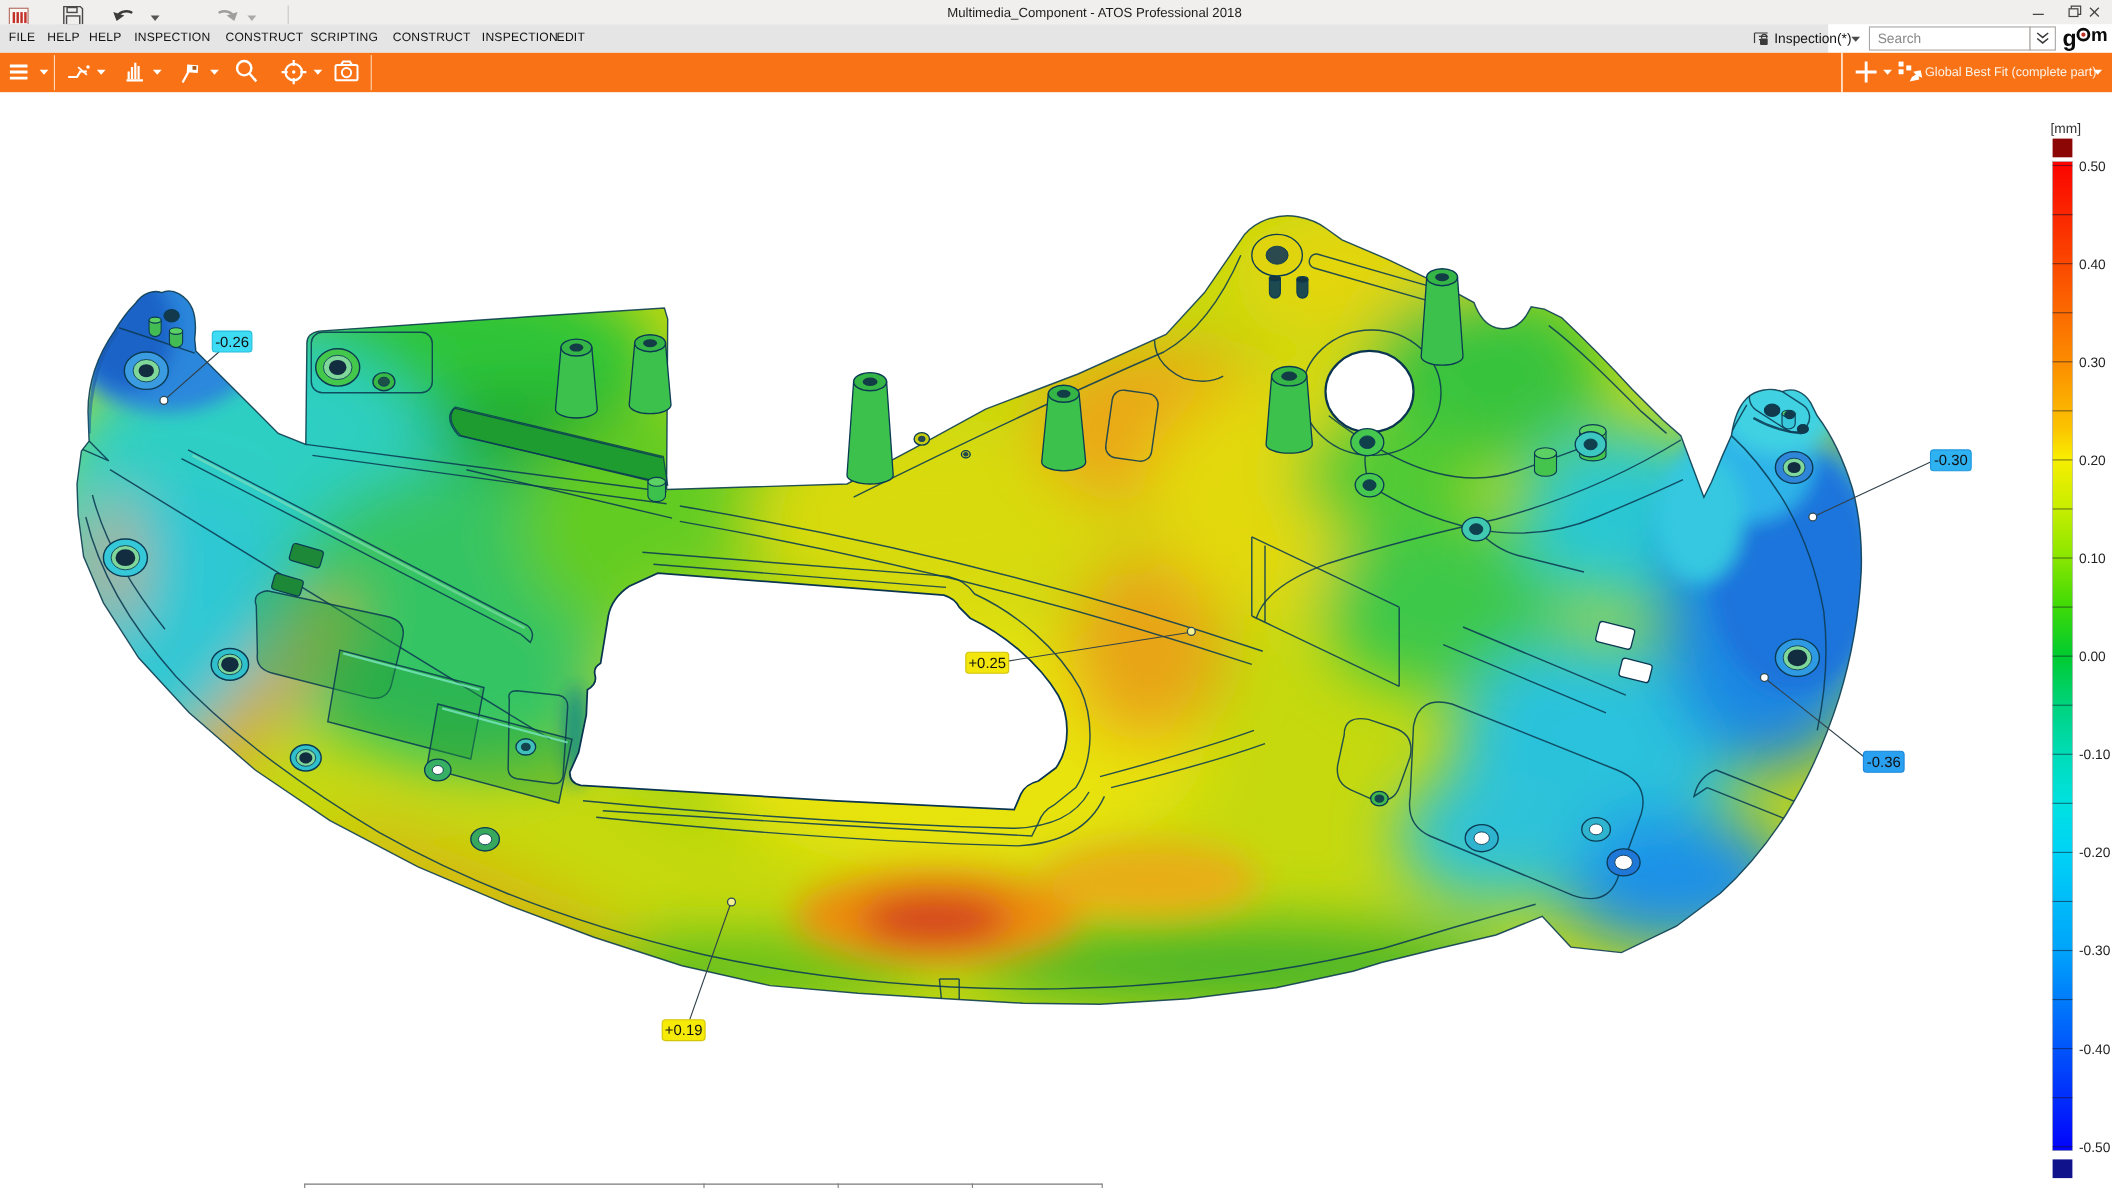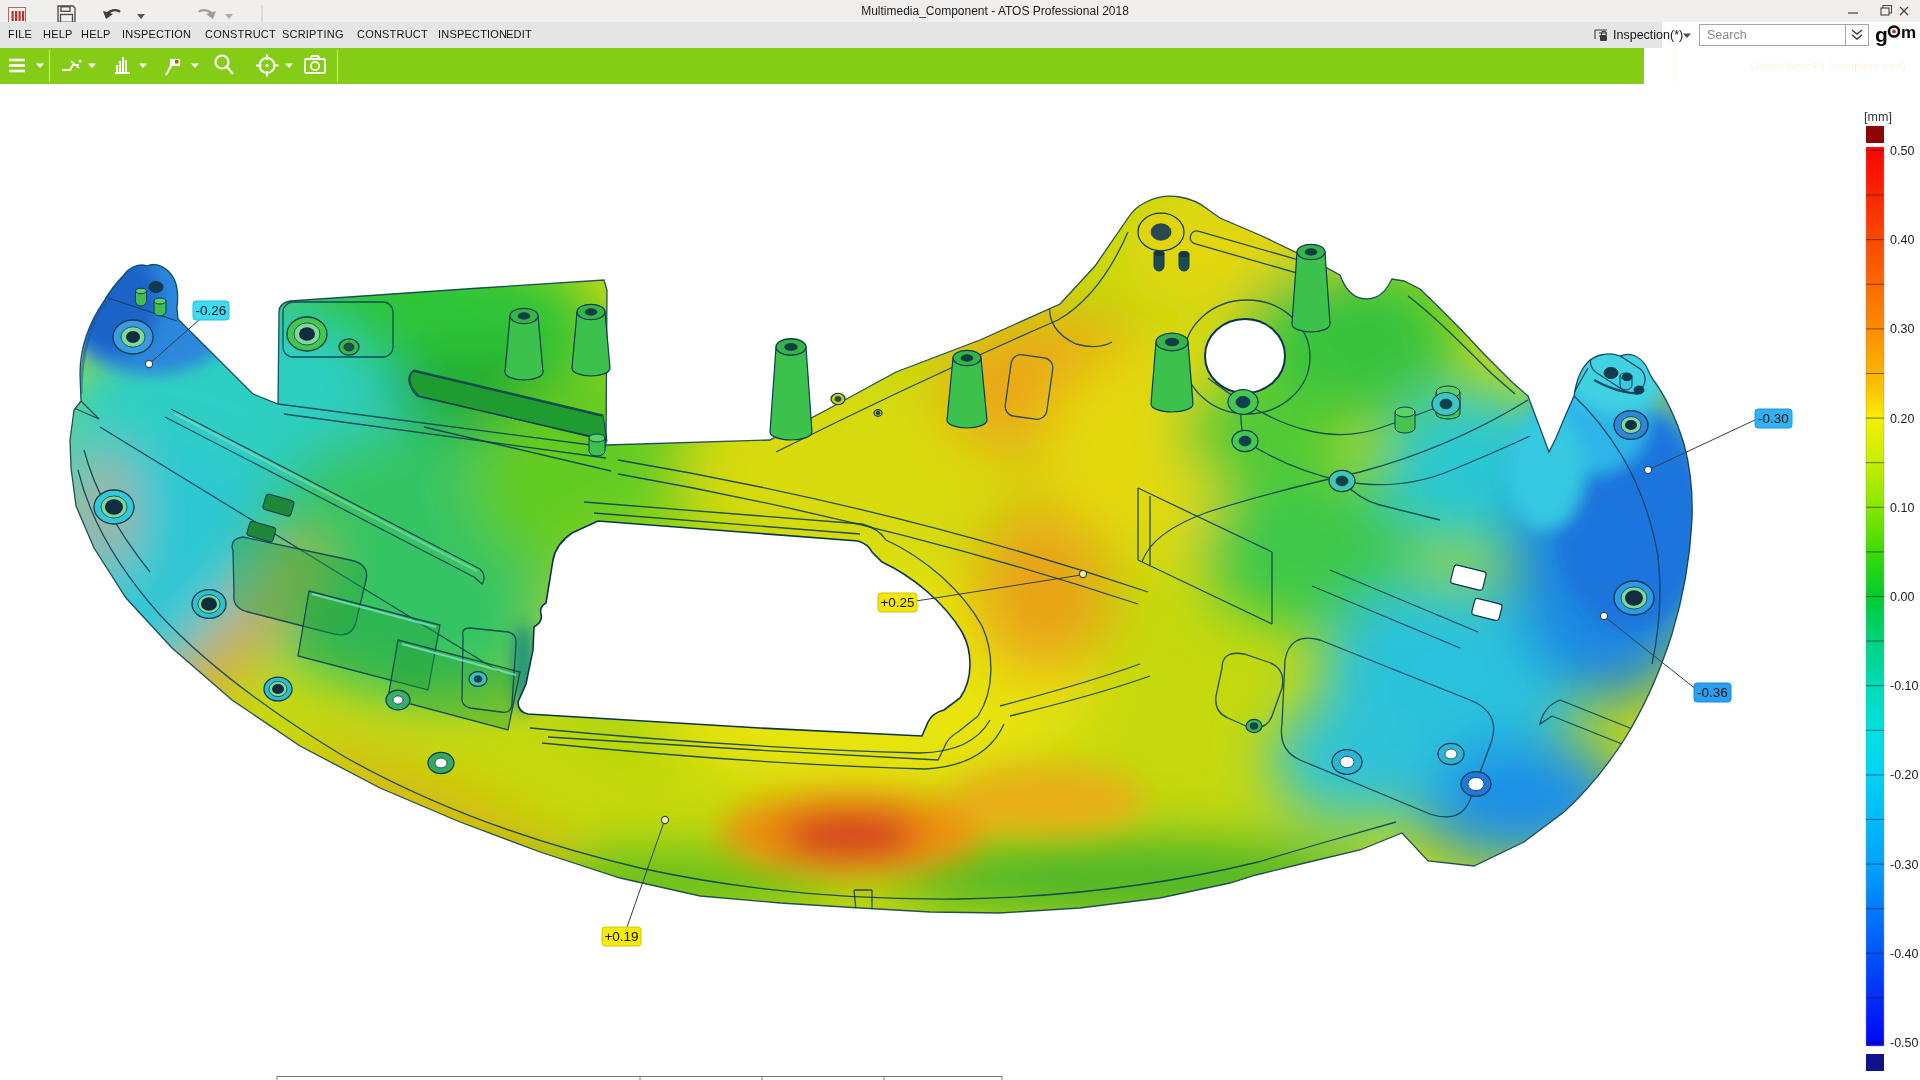--- a/index.html
+++ b/index.html
@@ -5,21 +5,21 @@
   html,body{margin:0;padding:0;width:1920px;height:1080px;overflow:hidden;background:#fff;
     font-family:"Liberation Sans", sans-serif;}
   #app{position:absolute;left:0;top:0;width:1920px;height:1080px;}
   
   #titlebar{position:absolute;left:0;top:0;width:1920px;height:22px;background:#f1efee;padding-left:22px;}
   #apptitle{position:absolute;left:795px;top:4px;width:400px;white-space:nowrap;text-align:center;font-size:12px;color:#1c1c1c;}
   
   #menubar{position:absolute;left:0;top:22px;width:1662px;height:26px;background:#e5e5e5;}
   .menuitem{position:absolute;top:6px;font-size:11px;color:#141414;letter-spacing:0.2px;}
   
-  #toolbar{position:absolute;left:0;top:48px;width:1644px;height:36px;background:#84cc16;text-align:right;}
+  #toolbar{position:absolute;left:0;top:48px;width:1920px;height:36px;background:#f97316;text-align:right;}
   #viewport{position:absolute;left:0;top:84px;width:1920px;height:996px;background:#ffffff;}
 </style>
 </head>
 <body>
 <div id="app">
 
   <div id="titlebar">
     <svg width="1920" height="22" style="position:absolute;left:0;top:0">
 
       <rect x="8.5" y="7.5" width="17" height="17" fill="#faf6f4" stroke="#b06a5c" stroke-width="1"></rect>

